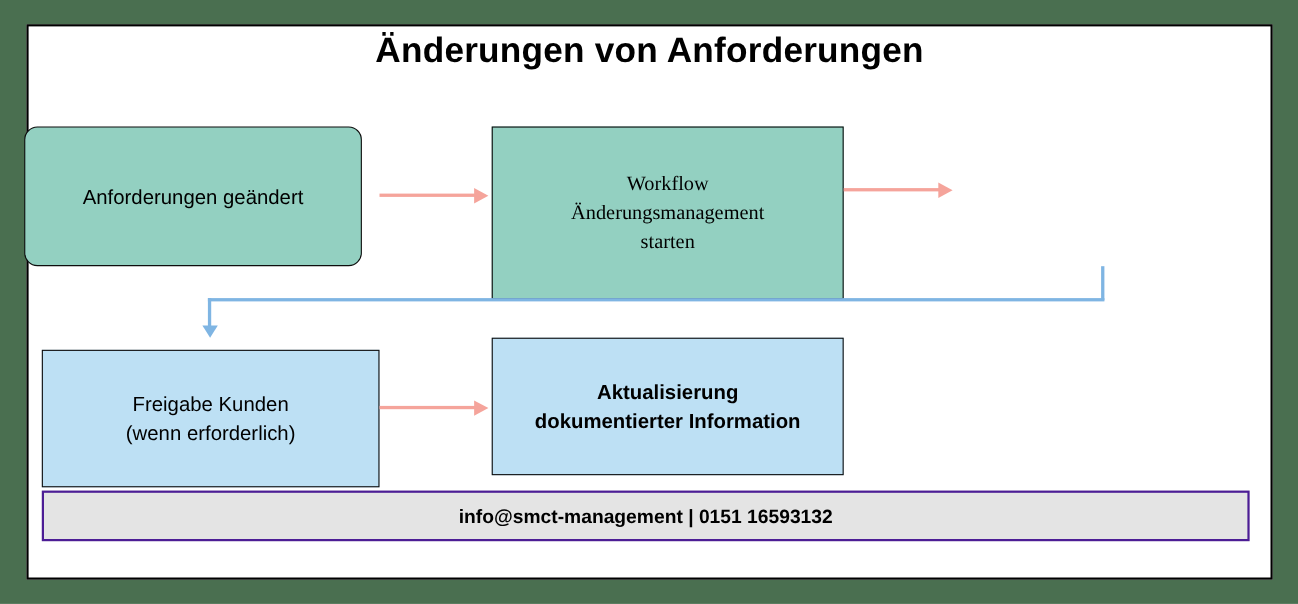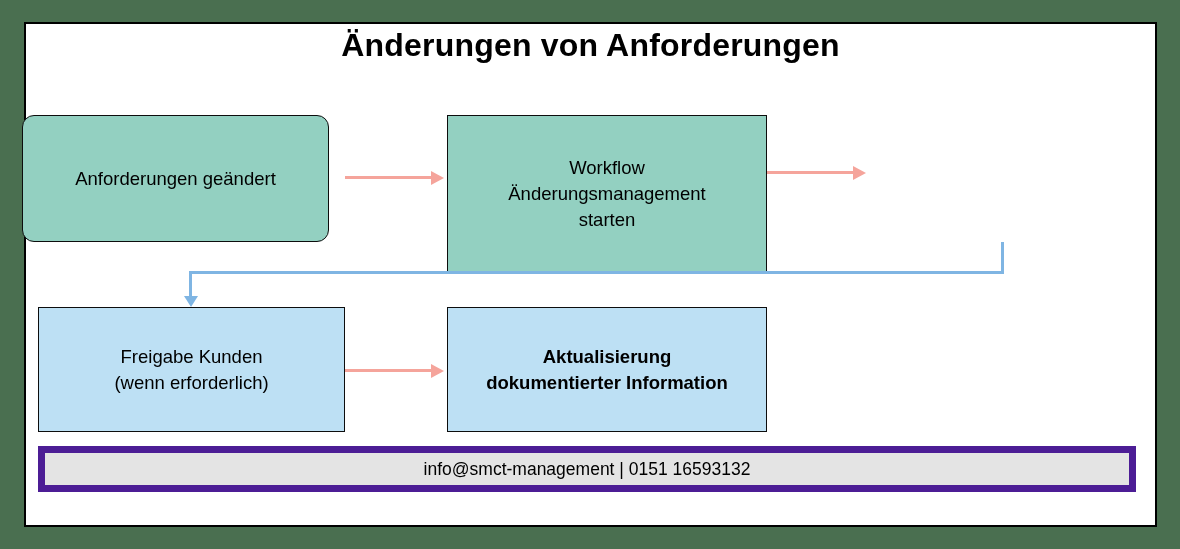--- a/index.html
+++ b/index.html
@@ -45,23 +45,23 @@
     color: #000000;
     white-space: pre-line;
     padding: 4px;
   }
   .node.teal  { background: #93D0C1; }
   .node.green { background: #C6E5A8; }
   .node.blue  { background: #BDE0F4; }
   .node.bold  { font-weight: bold; }
 
   #node-1 { left: 22px;  top: 115px; width: 307px; height: 127px; border-radius: 12px; }
-  #node-2 { left: 447px; top: 115px; width: 320px; height: 157px; }
+  #node-2 { left: 447px; top: 115px; width: 320px; height: 157px; font-family: Liberation Serif, serif; }
   #node-3 { left: 868px; top: 115px; width: 270px; height: 127px; }
-  #node-4 { left: 38px;  top: 307px; width: 307px; height: 125px; }
+  #node-4 { left: 38px;  top: 318px; width: 307px; height: 125px; }
   #node-5 { left: 447px; top: 307px; width: 320px; height: 125px; }
 
   
   .h-line {
     position: absolute;
     height: 3px;
     background: #F5A49B;
   }
   .head-right {
     position: absolute;
@@ -82,26 +82,26 @@
     border-left: 7px solid transparent;
     border-right: 7px solid transparent;
     border-top: 11px solid #7FB5E3;
   }
 
   .footer-bar {
     position: absolute;
     left: 38px; top: 446px;
     width: 1098px; height: 46px;
     background: #E4E4E4;
-    border: 7px solid #4c1d95;
+    border: 2px solid #4c1d95;
     display: flex;
     align-items: center;
     justify-content: center;
     font-size: 17.5px;
-    font-weight: normal;
+    font-weight: bold;
     color: #000000;
   }
 </style>
 </head>
 <body>
 
 <div id="canvas">
 
   <div class="frame"></div>
 

